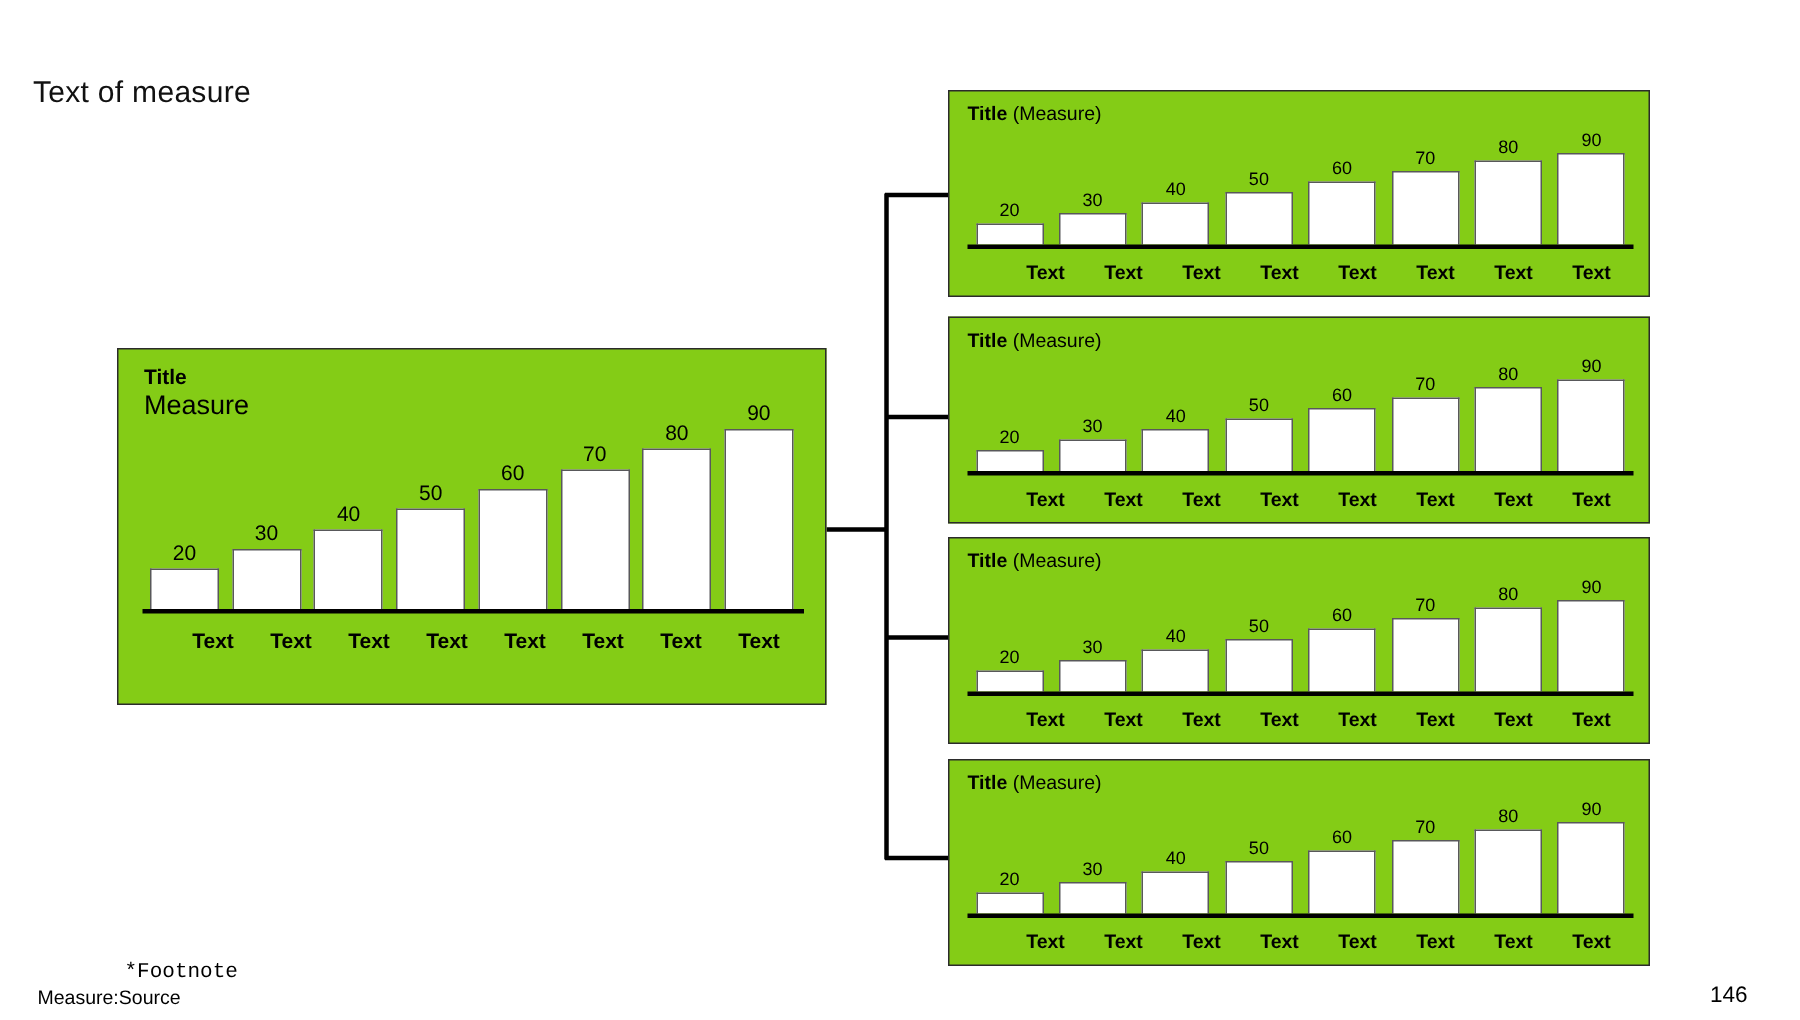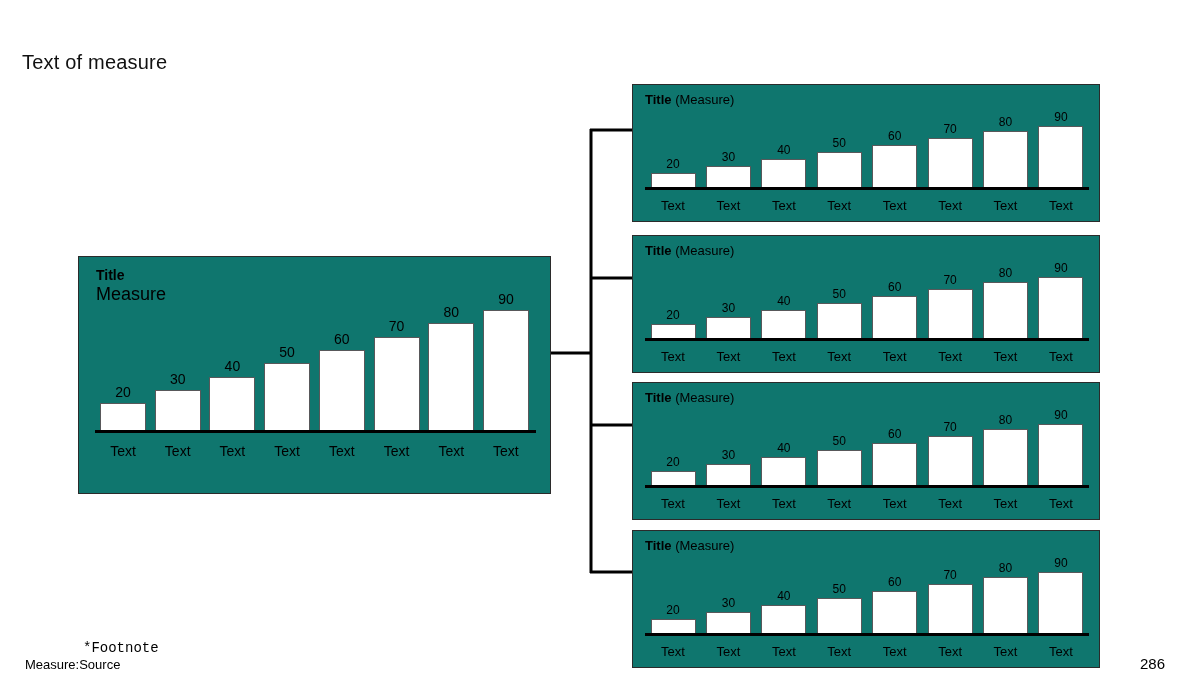--- a/index.html
+++ b/index.html
@@ -25,22 +25,21 @@
     letter-spacing: 0.2px;
     color: #111111;
     white-space: nowrap;
   }
 
   
   .panel {
     position: absolute;
     box-sizing: border-box;
     border: 1px solid #2b2b2b;
-    background: #0f766e;
-    margin-top: 24px;
+    background: #84cc16;
   }
 
   
   #main-chart-panel {
     left: 78px;
     top: 232px;
     width: 473px;
     height: 238px;
   }
   #main-chart-title-block {
@@ -95,21 +94,22 @@
     border-bottom: none;
     box-sizing: border-box;
   }
   .baseline {
     position: absolute;
     background: #000000;
   }
   .ticks-row {
     position: absolute;
     display: flex;
-    justify-content: space-between;
+    justify-content: flex-end;
+    font-weight: bold;
   }
   .tick-cell {
     text-align: center;
     font-size: 13px;
     color: #000;
     white-space: nowrap;
   }
 
   
   #main-chart-panel .bars-row {
@@ -483,13 +483,13 @@
         <div class="tick-cell">Text</div>
         <div class="tick-cell">Text</div>
         <div class="tick-cell">Text</div>
         <div class="tick-cell">Text</div>
       </div>
   </div>
 </div>
 
 <div id="footnote-text">*Footnote</div>
 <div id="source-text">Measure:Source</div>
-<div id="page-number">286</div>
+<div id="page-number">146</div>
 
 </body></html>

